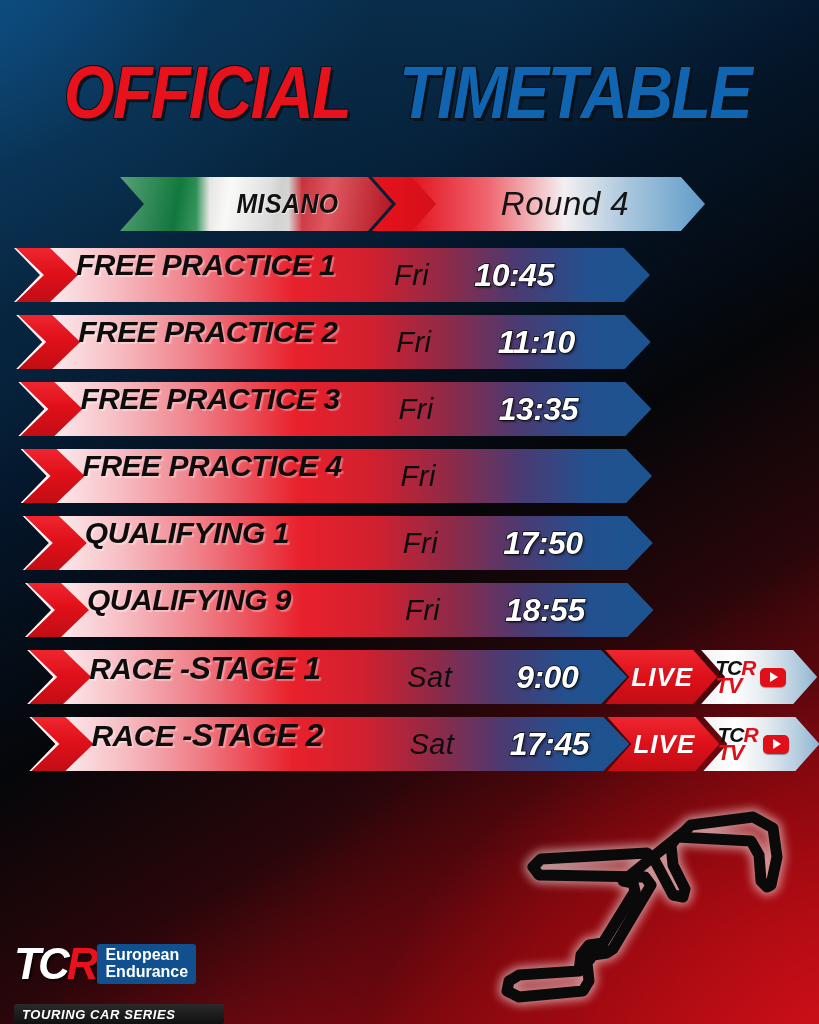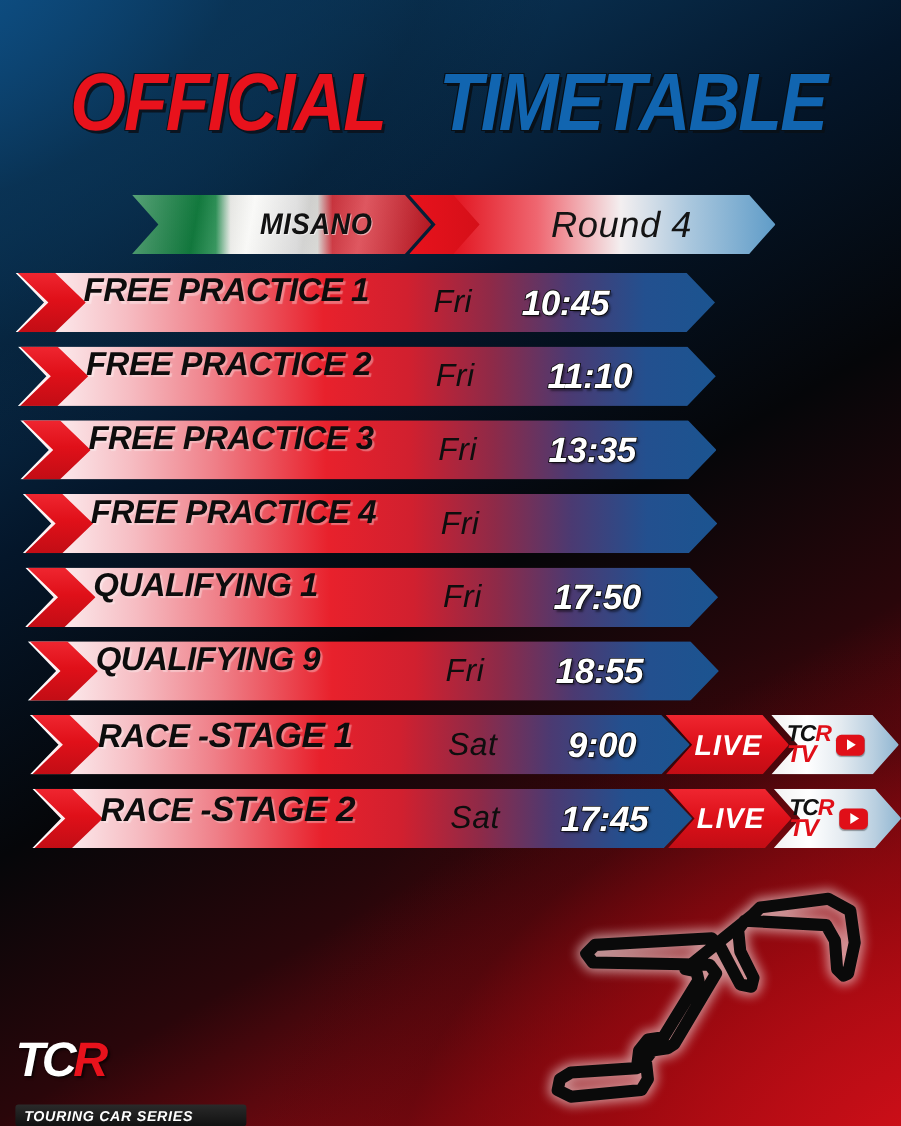--- a/index.html
+++ b/index.html
@@ -332,17 +332,21 @@
               <div class="yt-tri"></div>
             </div>
           </div>
         </div>
       </div>
     </div>
 
   <div id="tcrlogo">
     <div class="logo-top">
       <div class="logo-tcr"><span class="tc">TC</span><span class="r">R</span></div>
+      <div class="logo-eu">
+        <span>European</span>
+        <span>Endurance</span>
+      </div>
     </div>
     <div class="logo-bot">TOURING CAR SERIES</div>
   </div>
 
 </div>
 
 </body></html>

